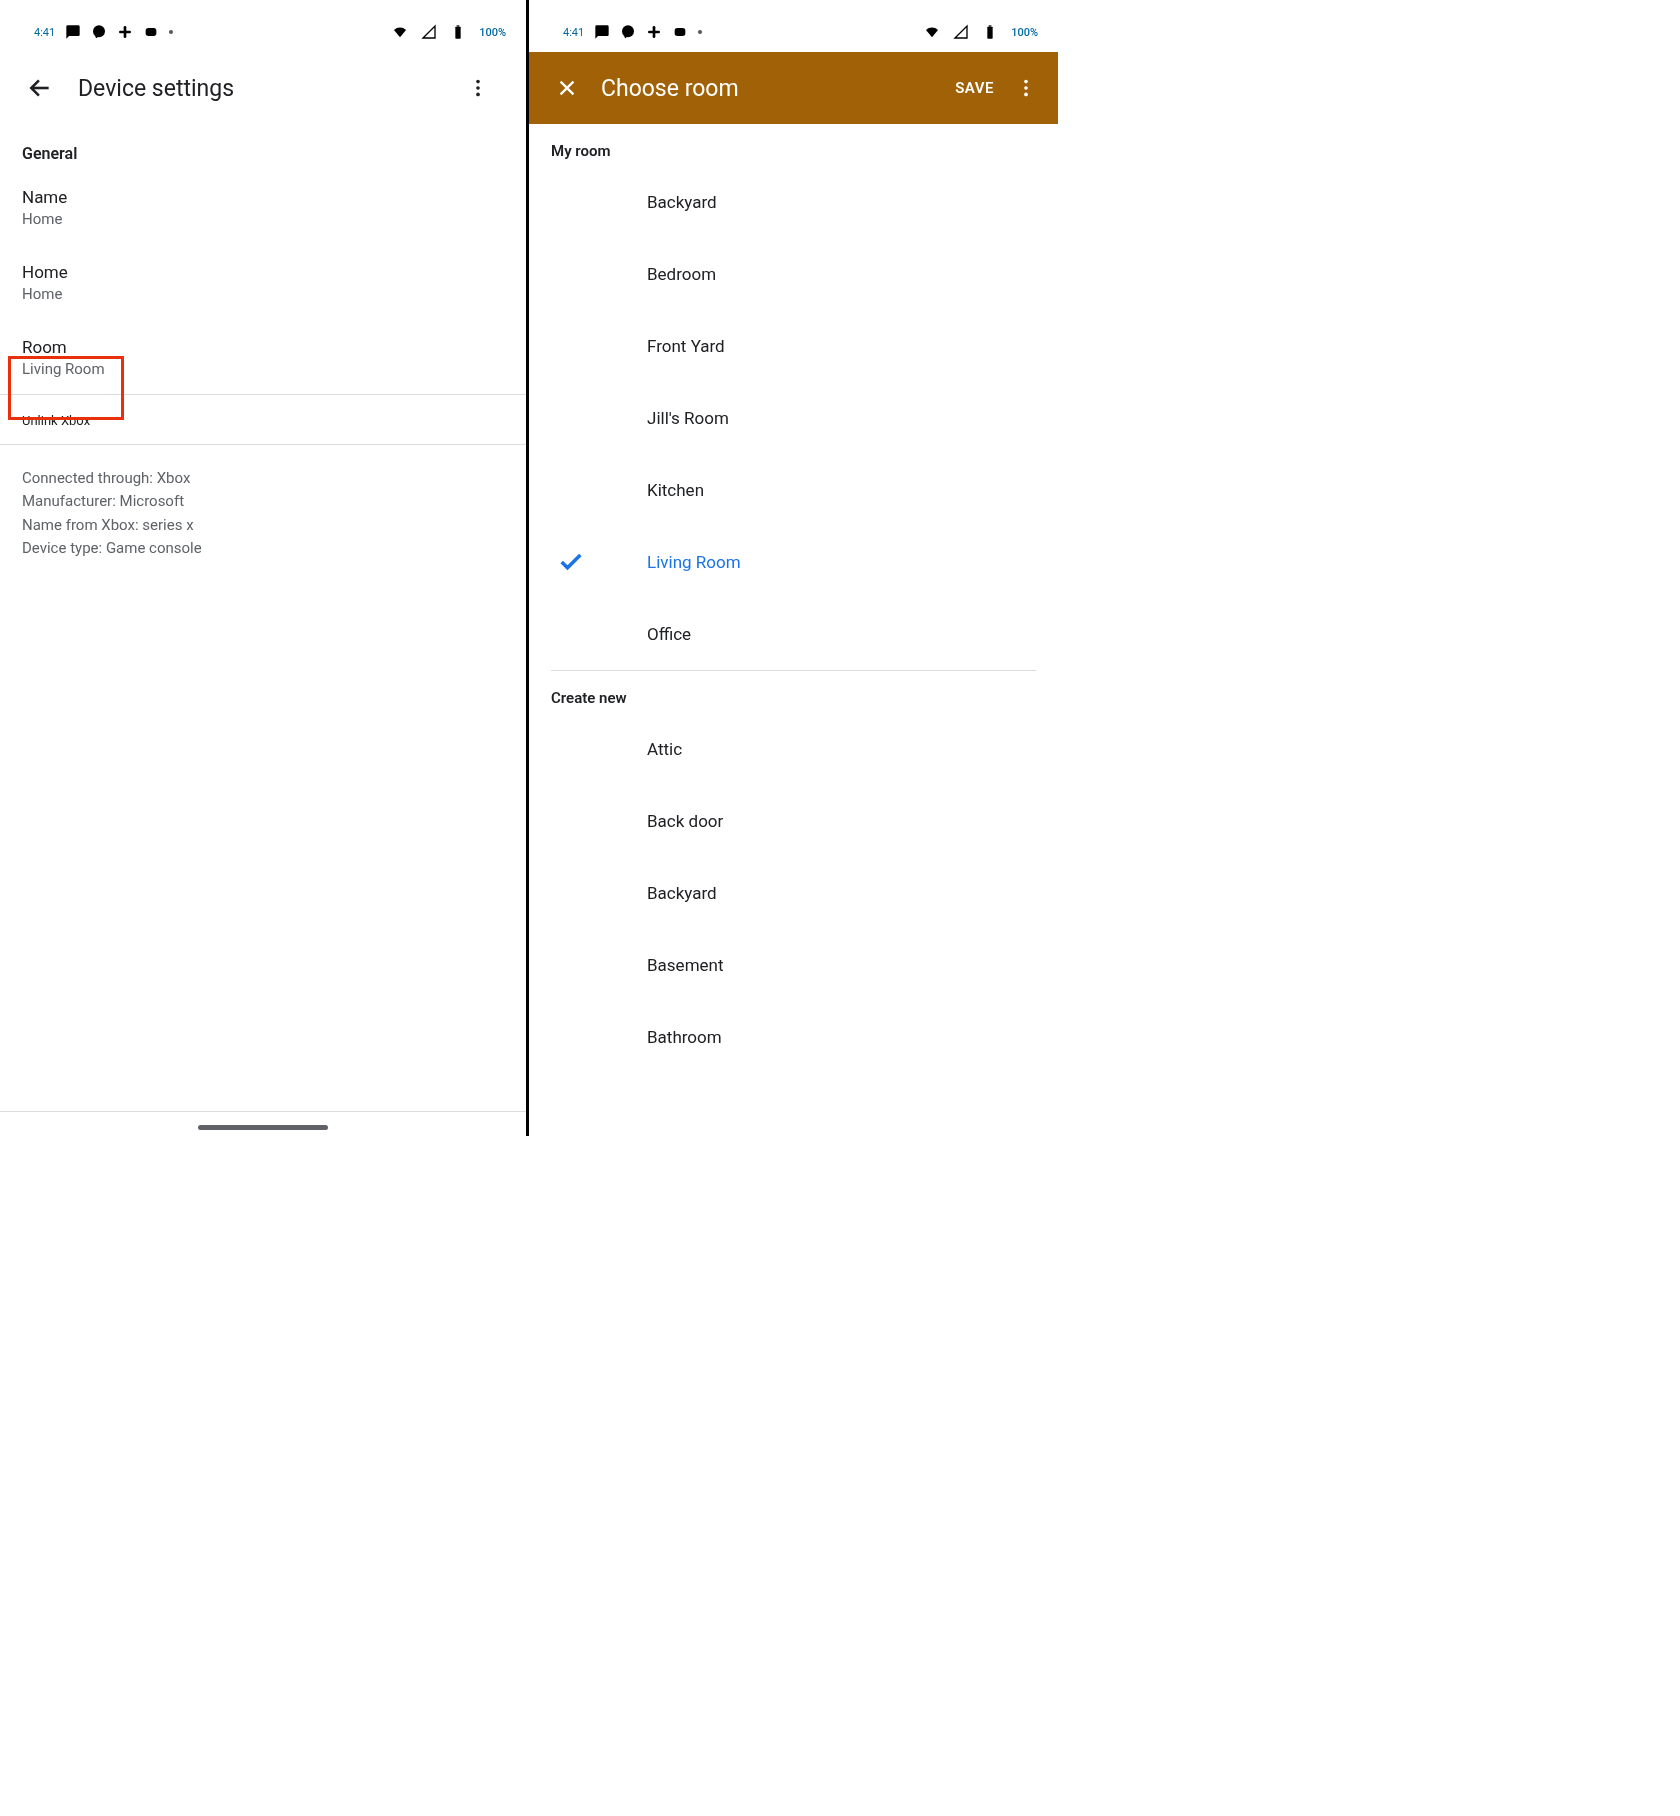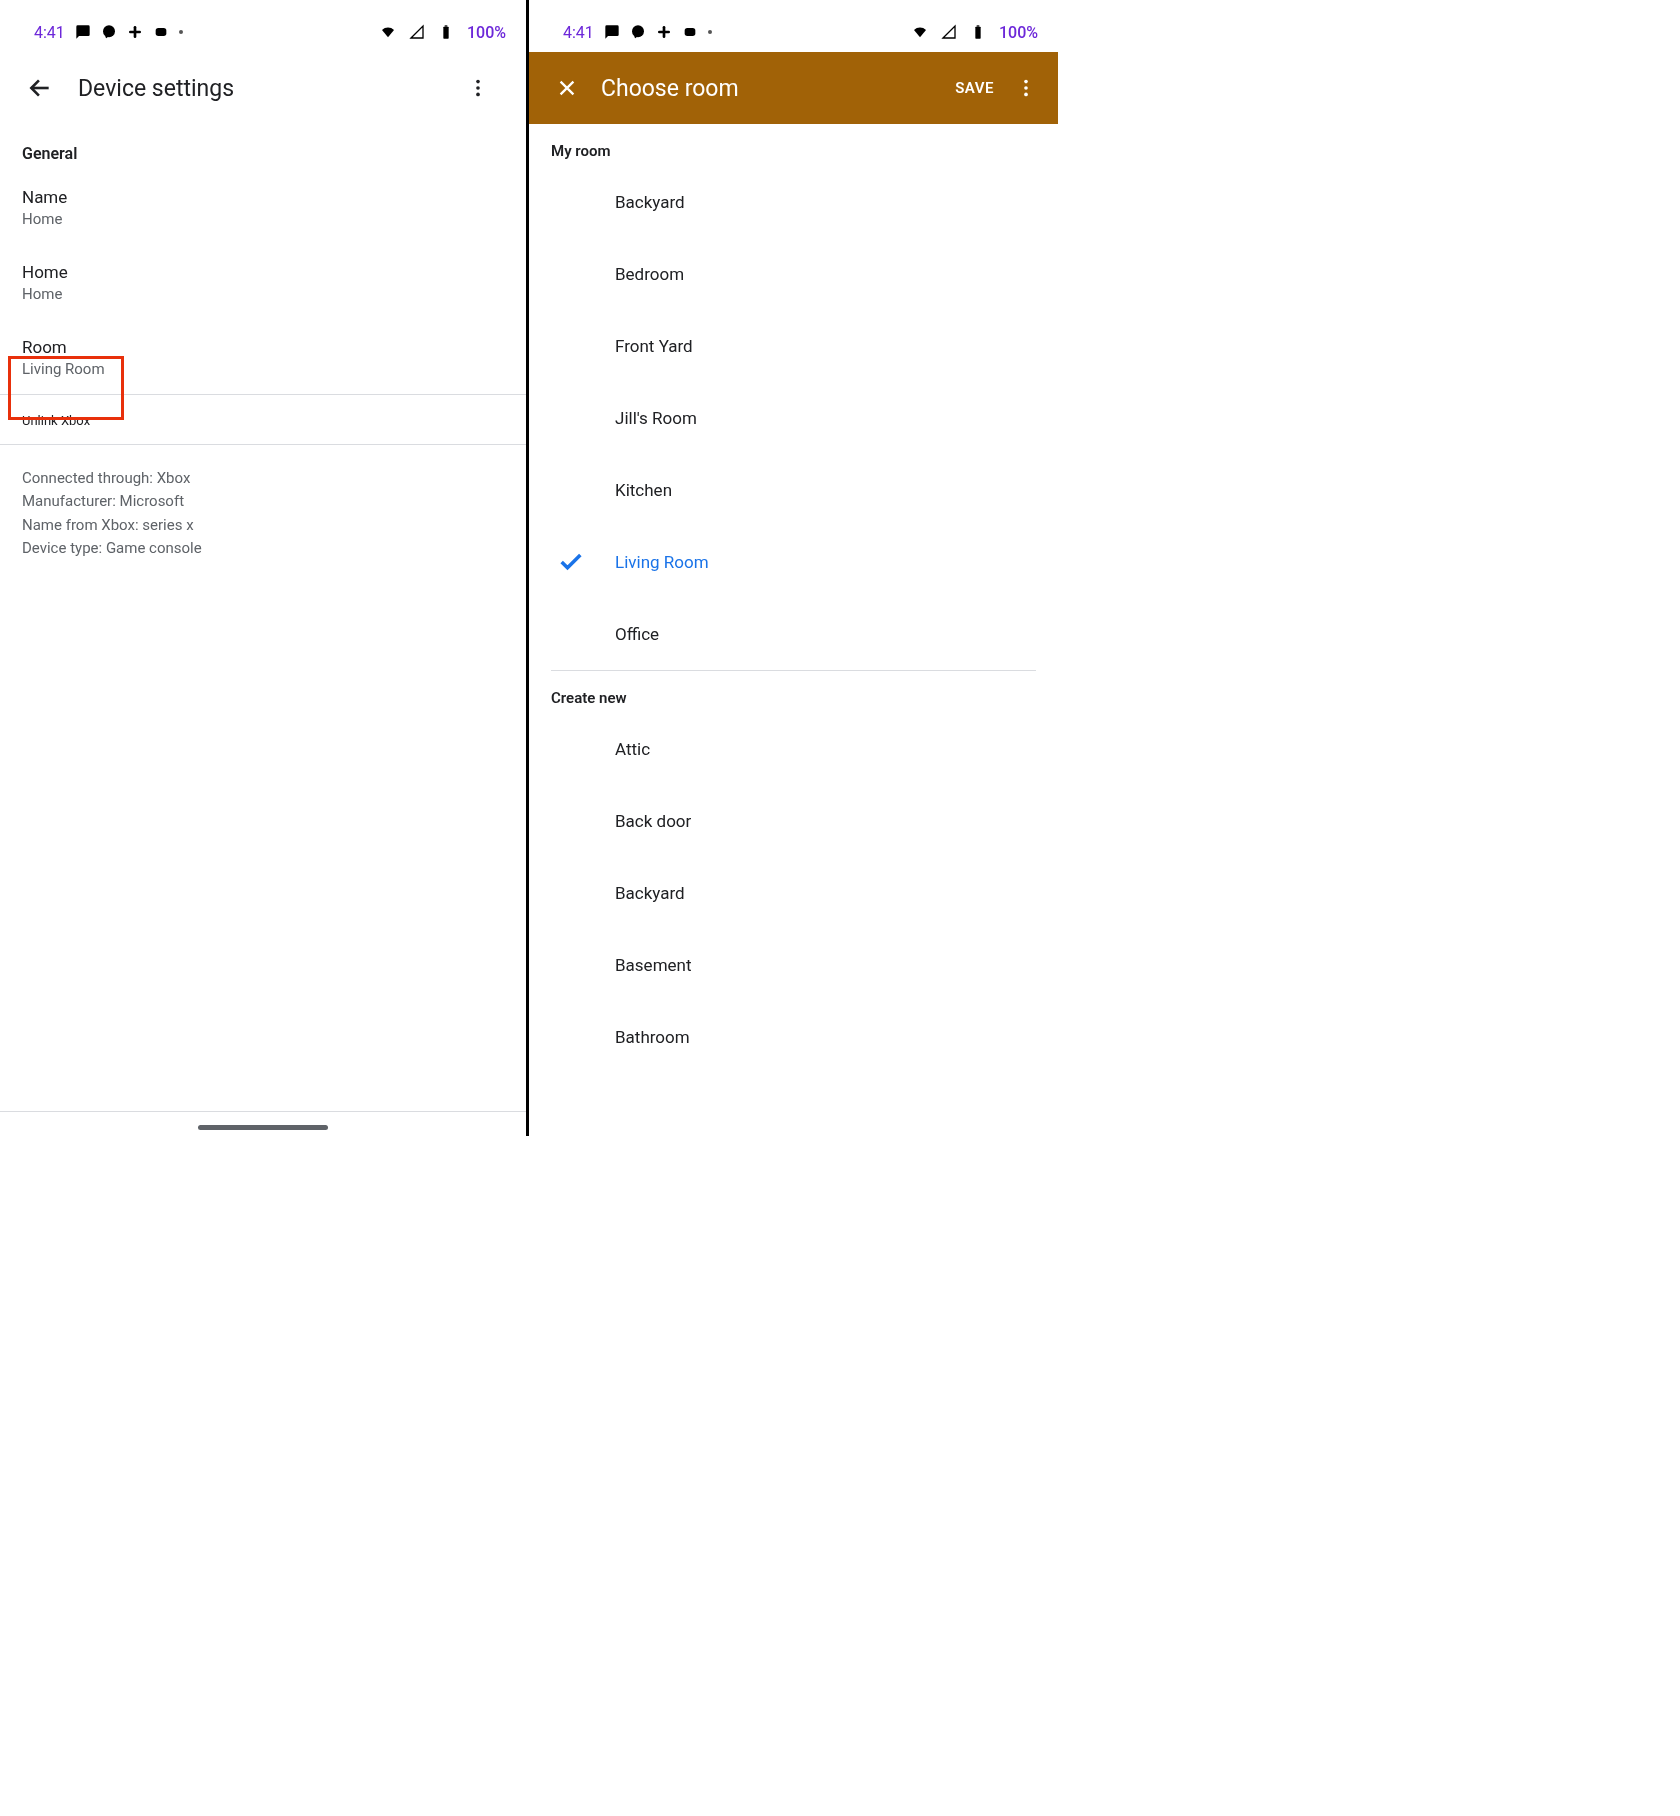--- a/index.html
+++ b/index.html
@@ -19,22 +19,22 @@
     background: #fff;
   }
   .phone.left { border-right: 3px solid #000; }
   
   .status-bar {
     height: 52px;
     display: flex;
     align-items: center;
     justify-content: space-between;
     padding: 12px 20px 0 34px;
-    font-size: 16px;
-    color: #6d28d9;
+    font-size: 11px;
+    color: #0369a1;
   }
   .sb-left { display: flex; align-items: center; gap: 10px; }
   .sb-right { display: flex; align-items: center; gap: 13px; font-weight: 500; }
   .sb-ic { width: 16px; height: 16px; display: inline-flex; }
   .sb-dot { width: 4px; height: 4px; border-radius: 50%; background: #555; display: inline-block; }
   
   .appbar {
     height: 72px;
     display: flex;
     align-items: center;
@@ -105,21 +105,21 @@
   .rooms-section-label {
     font-size: 15px;
     font-weight: 600;
     color: #202124;
     padding: 18px 22px 6px 22px;
   }
   .room-item {
     height: 72px;
     display: flex;
     align-items: center;
-    padding-left: 86px;
+    padding-left: 118px;
     font-size: 17px;
     color: #202124;
     position: relative;
   }
   .room-item.selected { color: #1a73e8; }
   .room-item .check {
     position: absolute;
     left: 24px;
     width: 36px; height:36px;
     display:flex; align-items:center; justify-content:center;

